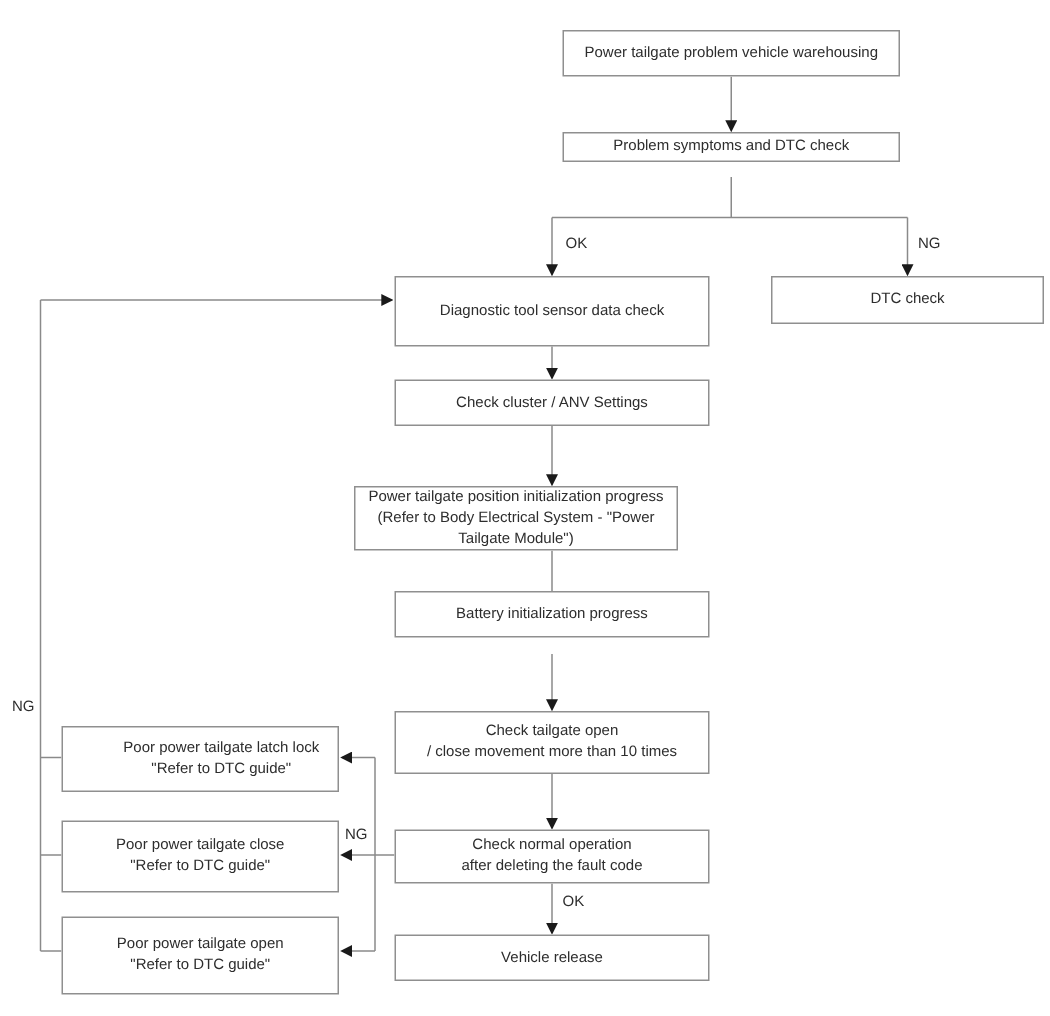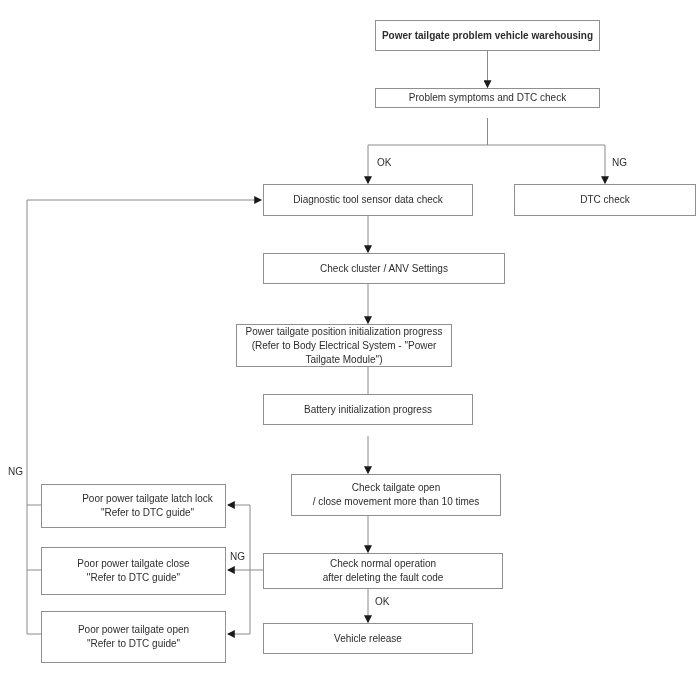--- a/index.html
+++ b/index.html
@@ -31,29 +31,29 @@
     white-space: pre-line;
     padding: 2px 4px;
   }
   .edge-label {
     position: absolute;
     font-size: 10px;
     color: #2d2d2d;
     white-space: nowrap;
   }
   
-  .n-warehousing   { left:375px; top:20px;  width:225px; height:31px;font-weight:bold; }
+  .n-warehousing   { left:375px; top:20px;  width:225px; height:31px; }
   .n-symptoms      { left:375px; top:88px;  width:225px; height:20px; }
-  .n-diagnostic    { left:263px; top:184px; width:210px; height:32px; }
+  .n-diagnostic    { left:263px; top:184px; width:210px; height:47px; }
   .n-dtc-check     { left:514px; top:184px; width:182px; height:32px; }
-  .n-cluster       { left:263px; top:253px; width:242px; height:31px; }
+  .n-cluster       { left:263px; top:253px; width:210px; height:31px; }
   .n-position-init { left:236px; top:324px; width:216px; height:43px; }
   .n-battery-init  { left:263px; top:394px; width:210px; height:31px; }
-  .n-open-close    { left:263px; top:474px; width:210px; height:42px;margin-left:28px; }
-  .n-normal-op     { left:263px; top:553px; width:240px; height:36px; }
+  .n-open-close    { left:263px; top:474px; width:210px; height:42px; }
+  .n-normal-op     { left:263px; top:553px; width:210px; height:36px; }
   .n-release       { left:263px; top:623px; width:210px; height:31px; }
   .n-poor-latch    { left:41px;  top:484px; width:185px; height:44px;padding-left:32px; }
   .n-poor-close    { left:41px;  top:547px; width:185px; height:48px; }
   .n-poor-open     { left:41px;  top:611px; width:185px; height:52px; }
   
   .l-ok-top    { left:377px; top:157px; }
   .l-ng-top    { left:612px; top:157px; }
   .l-ng-left   { left:8px;   top:466px; }
   .l-ng-loop   { left:230px; top:551px; }
   .l-ok-bottom { left:375px; top:596px; }

